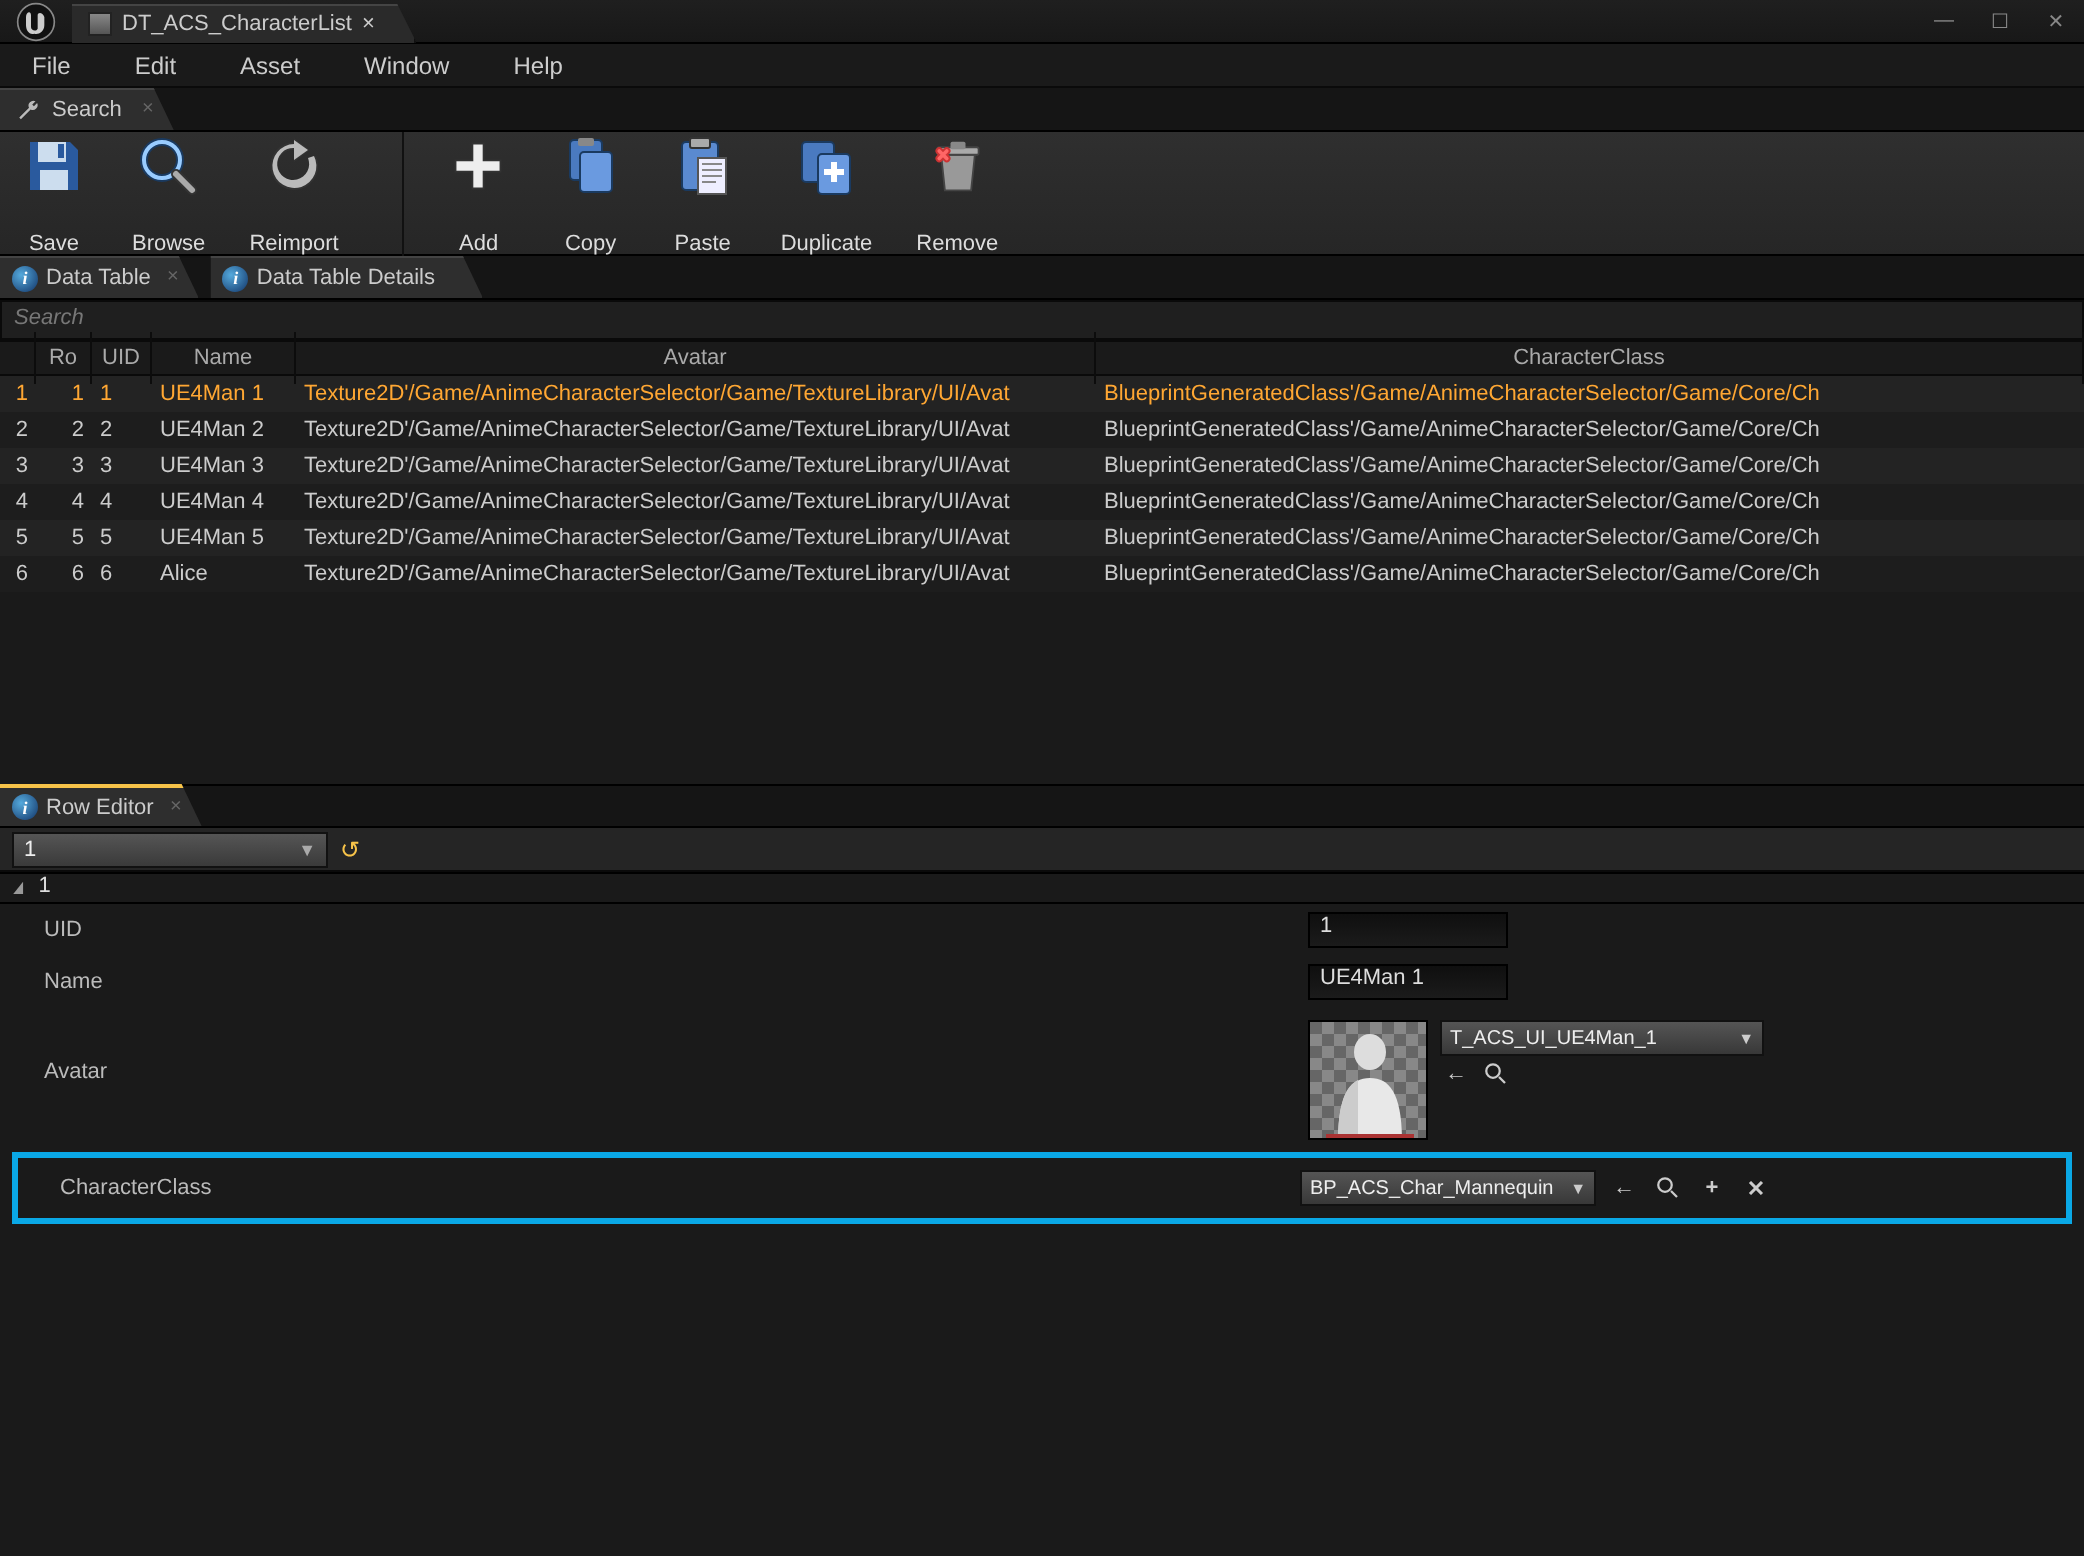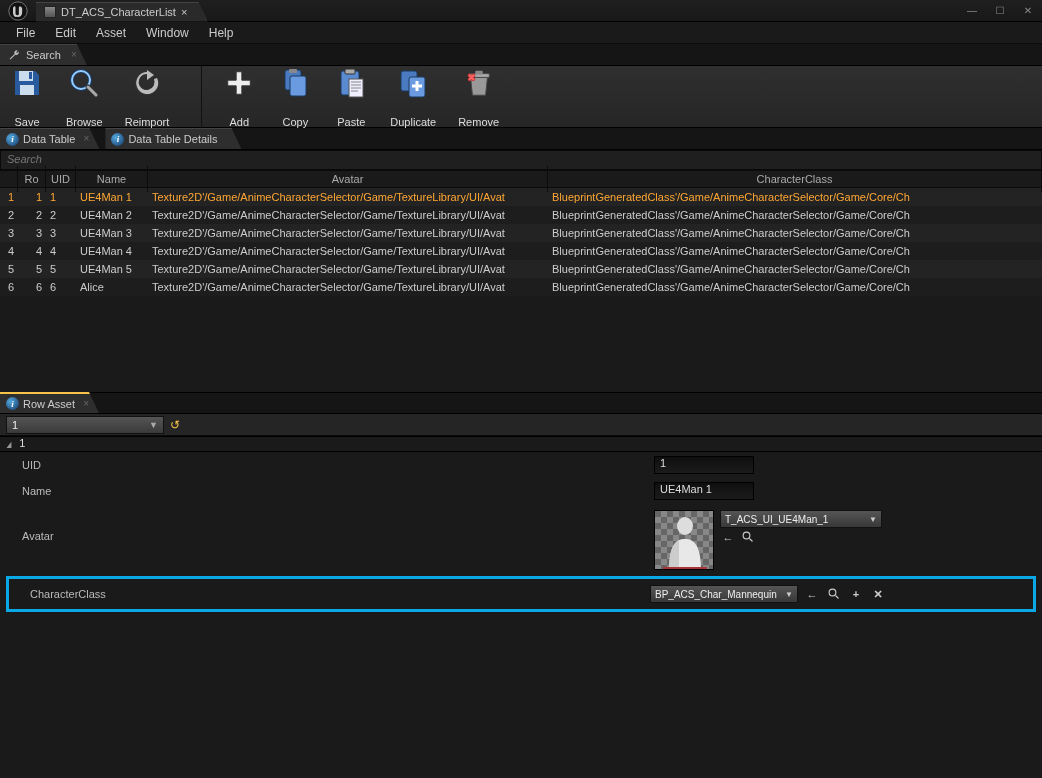--- a/index.html
+++ b/index.html
@@ -7,21 +7,21 @@
 
 
 .titlebar { height:22px; background:linear-gradient(#1f1f1f,#181818); display:flex; align-items:center; border-bottom:1px solid #000; }
 .ue-logo { width:36px; height:22px; display:flex; align-items:center; justify-content:center; }
 .title-tab { background:#2a2a2a; height:20px; padding:0 20px 0 8px; display:flex; align-items:center; gap:5px; font-size:11px; color:#ccc; border-right:1px solid #111; position:relative; border-top:1px solid #444; clip-path: polygon(0 0, calc(100% - 10px) 0, 100% 100%, 0 100%); margin-top:2px;}
 .title-tab .ficon { width:12px; height:12px; background:linear-gradient(#888,#555); border:1px solid #222; }
 .winbtns { margin-left:auto; display:flex; }
 .winbtns div { width:28px; height:20px; display:flex; align-items:center; justify-content:center; color:#888; font-size:10px; }
 
 
-.menubar { height:22px; background:#1a1a1a; display:flex; align-items:center; padding:0 6px; gap:0; border-bottom:1px solid #0a0a0a; }
+.menubar { height:22px; background:#1a1a1a; display:flex; align-items:center; padding:0 6px; gap:12px; border-bottom:1px solid #0a0a0a; }
 .menubar span { padding:3px 10px; font-size:12px; color:#ccc; cursor:default; }
 
 
 .tabstrip { height:22px; background:#151515; display:flex; align-items:flex-end; border-bottom:1px solid #000; }
 .tab { height:21px; padding:2px 26px 2px 8px; background:#2e2e2e; color:#ccc; font-size:11px; display:flex; align-items:center; gap:5px; position:relative; border-top:1px solid #444; clip-path: polygon(0 0, calc(100% - 10px) 0, 100% 100%, 0 100%); margin-right:-6px;}
 .tab .closex { position:absolute; right:10px; top:4px; color:#666; font-size:10px;}
 
 
 .toolbar { height:62px; background:linear-gradient(#2f2f2f,#262626); display:flex; align-items:center; padding:0 10px; gap:22px; border-bottom:1px solid #000; }
 .tbtn { display:flex; flex-direction:column; align-items:center; gap:16px; color:#ddd; font-size:11px; cursor:default; }
@@ -278,21 +278,21 @@
         <div class="cell c3">Alice</div>
         <div class="cell c4">Texture2D'/Game/AnimeCharacterSelector/Game/TextureLibrary/UI/Avat</div>
         <div class="cell c5">BlueprintGeneratedClass'/Game/AnimeCharacterSelector/Game/Core/Ch</div>
       </div>
     </div>
 </div>
 
 <div class="roweditor-tabstrip">
   <div class="dtab">
     <span class="iicon">i</span>
-    <span>Row Asset</span>
+    <span>Row Editor</span>
     <span class="closex">×</span>
   </div>
 </div>
 
 <div class="rowbar">
   <div class="rowsel">
     <span>1</span>
     <span class="dd">▼</span>
   </div>
   <span class="reseticon">↺</span>

